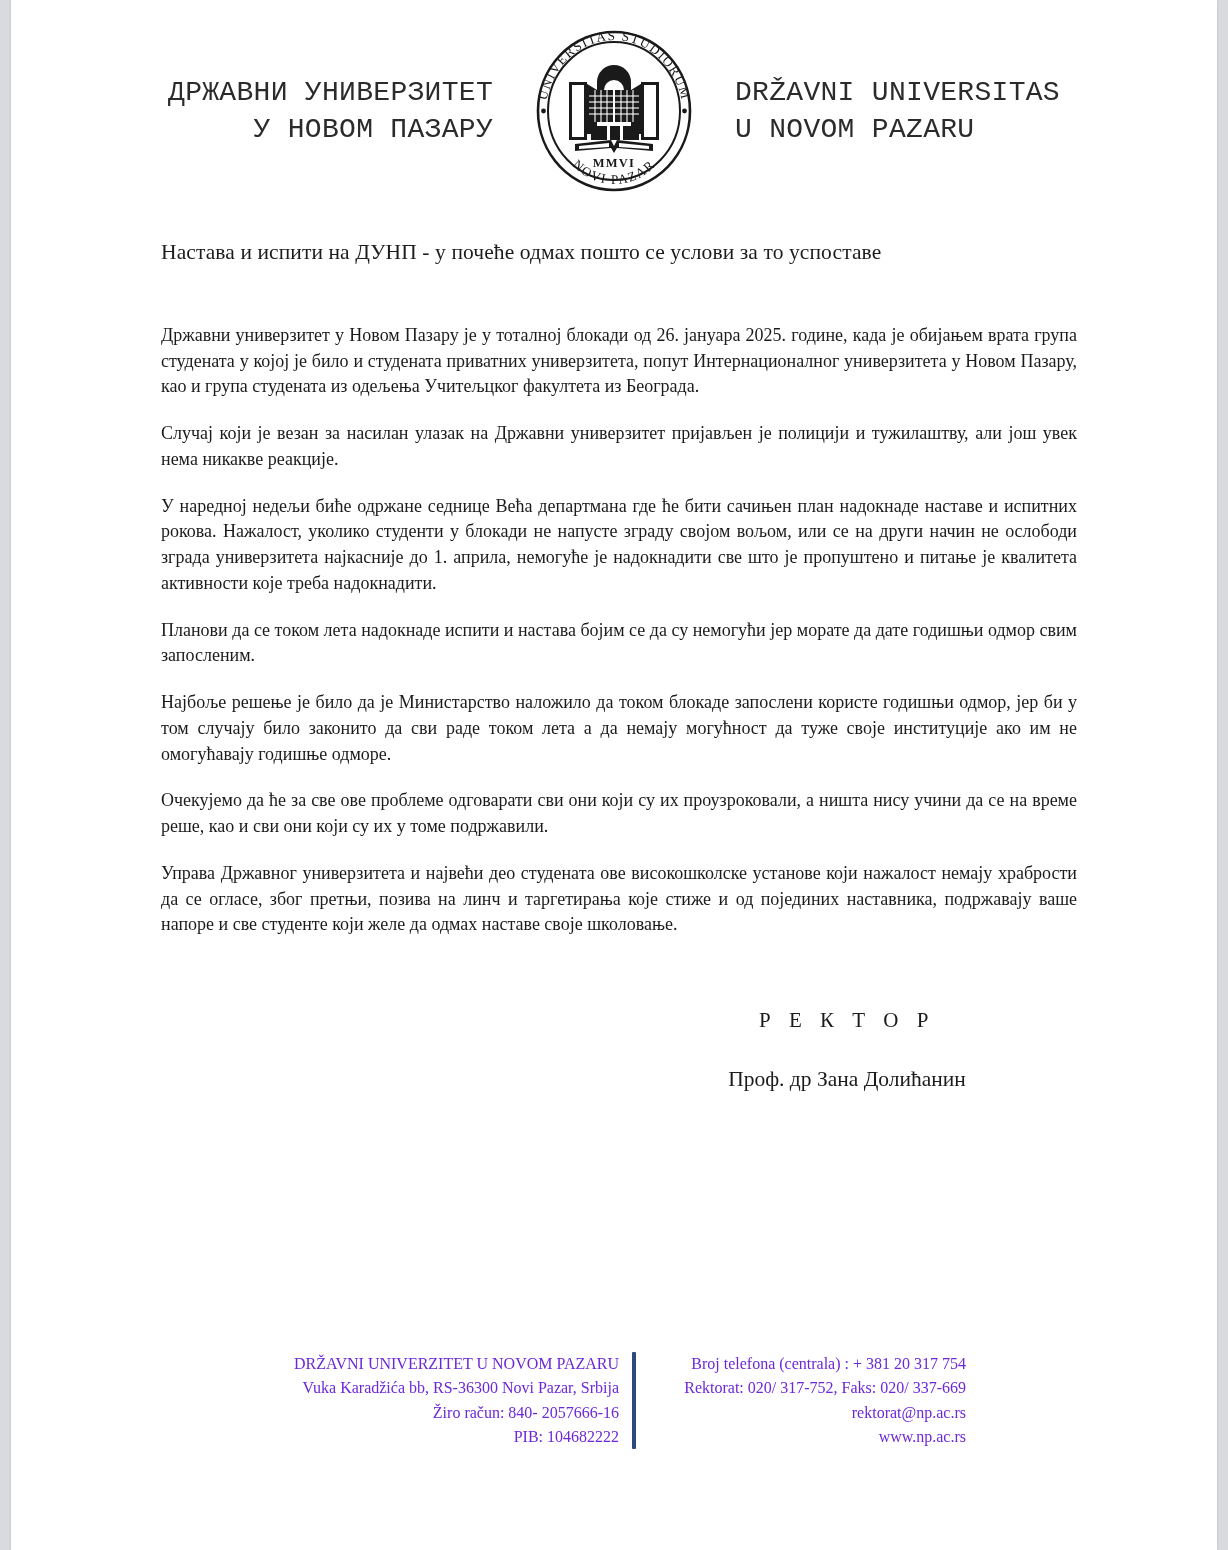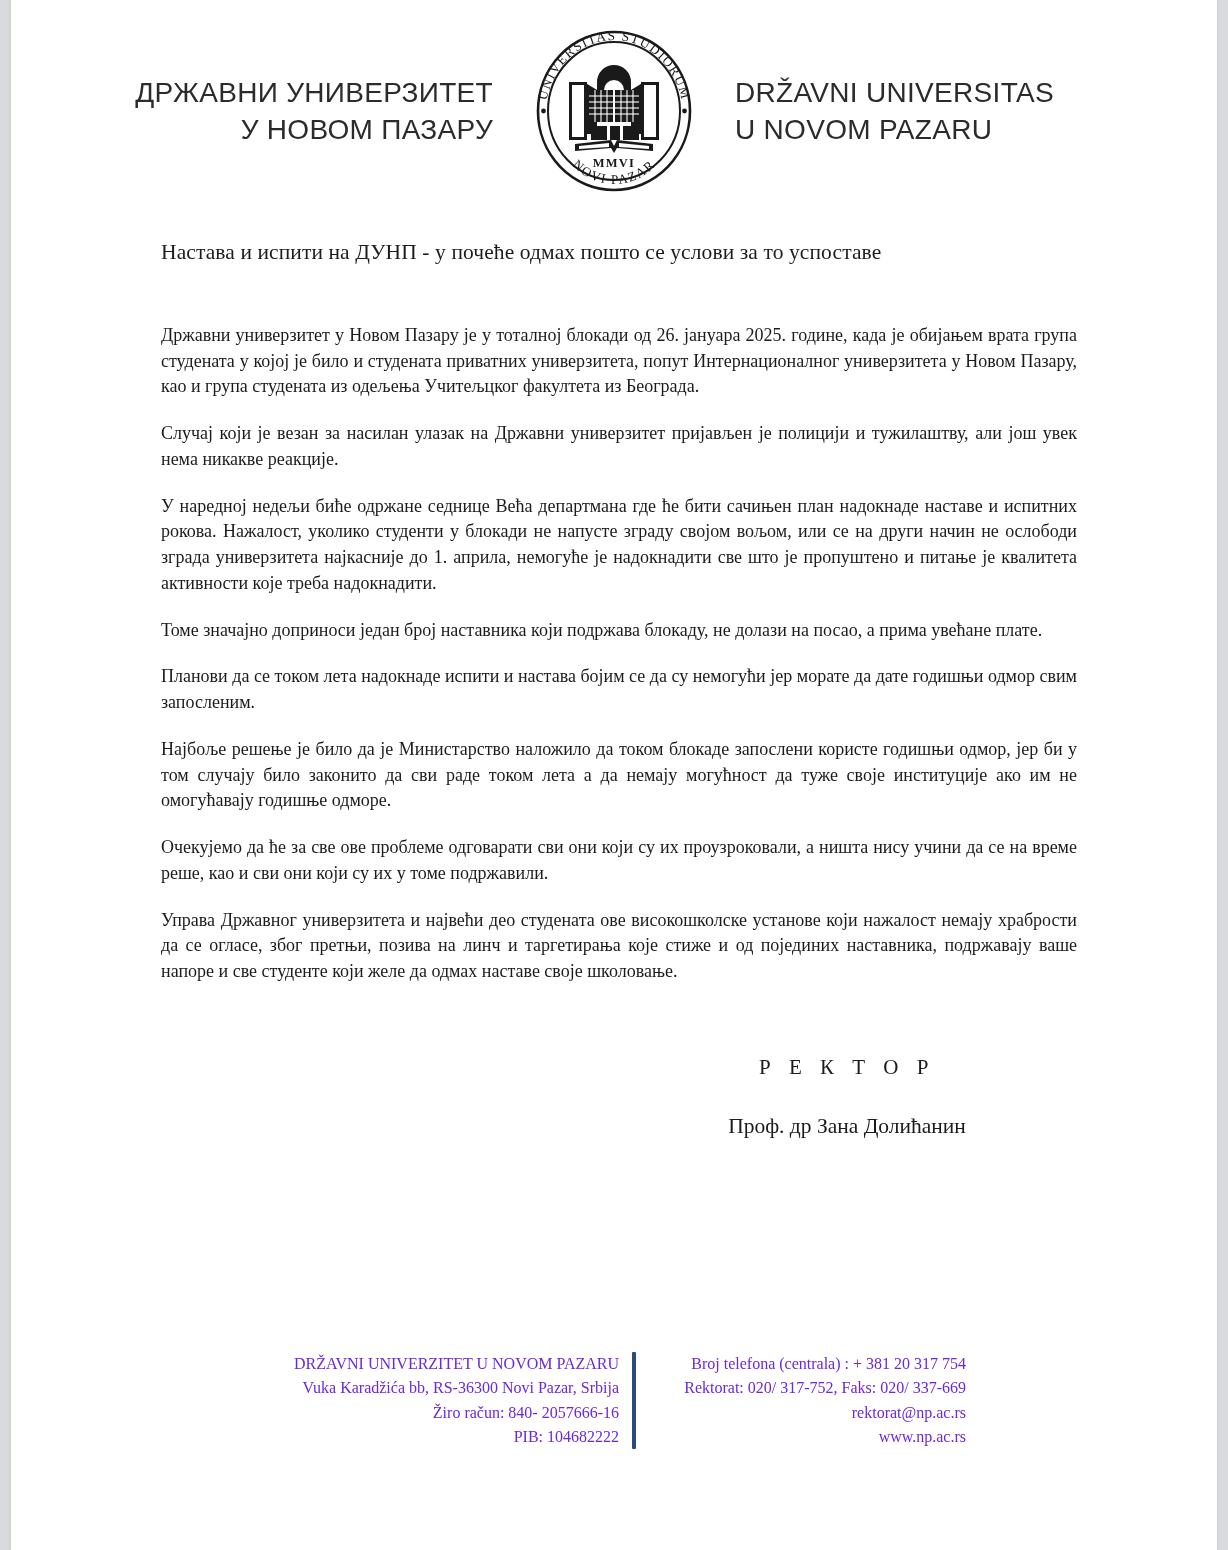--- a/index.html
+++ b/index.html
@@ -31,21 +31,21 @@
     display: flex;
     align-items: center;
     justify-content: center;
     padding: 52px 0 0 0;
     height: 170px;
     box-sizing: border-box;
   }
   .lh-side {
     width: 360px;
     color: #2b2b2b;
-    font-family: Liberation Sans, sans-serif;
+    font-family: Liberation Mono, monospace;
     font-size: 28px;
     line-height: 1.33;
     letter-spacing: 0.3px;
     white-space: nowrap;
   }
   .lh-left  { text-align: right;  padding-right: 26px; }
   .lh-right { text-align: left;   padding-left: 26px; }
   .lh-line { display: block; }
 
   .seal-wrap {
@@ -214,21 +214,20 @@
   </div>
 
   <div class="content">
 
     <p class="headline">Настава и испити на ДУНП - у почеће одмах пошто се услови за то успоставе</p>
 
     <div class="body-block">
       <p class="para">Државни универзитет у Новом Пазару је у тоталној блокади од 26. јануара 2025. године, када је обијањем врата група студената у којој је било и студената приватних универзитета, попут Интернационалног универзитета у Новом Пазару, као и група студената из одељења Учитељцког факултета из Београда.</p>
       <p class="para">Случај који је везан за насилан улазак на Државни универзитет пријављен је полицији и тужилаштву, али још увек нема никакве реакције.</p>
       <p class="para">У наредној недељи биће одржане седнице Већа департмана где ће бити сачињен план надокнаде наставе и испитних рокова. Нажалост, уколико студенти у блокади не напусте зграду својом вољом, или се на други начин не ослободи зграда универзитета најкасније до 1. априла, немогуће је надокнадити све што је пропуштено и питање је квалитета активности које треба надокнадити.</p>
-      <p class="para">Томе значајно доприноси један број наставника који подржава блокаду, не долази на посао, а прима увећане плате.</p>
       <p class="para">Планови да се током лета надокнаде испити и настава бојим се да су немогући јер морате да дате годишњи одмор свим запосленим.</p>
       <p class="para">Најбоље решење је било да је Министарство наложило да током блокаде запослени користе годишњи одмор, јер би у том случају било законито да сви раде током лета а да немају могућност да туже своје институције ако им не омогућавају годишње одморе.</p>
       <p class="para">Очекујемо да ће за све ове проблеме одговарати сви они који су их проузроковали, а ништа нису учини да се на време реше, као и сви они који су их у томе подржавили.</p>
       <p class="para">Управа Државног универзитета и највећи део студената ове високошколске установе који нажалост немају храбрости да се огласе, због претњи, позива на линч и таргетирања које стиже и од појединих наставника, подржавају ваше напоре и све студенте који желе да одмах наставе своје школовање.</p>
     </div>
 
     <div class="signature">
       <div class="sig-row">
         <div class="sig-inner">
           <p class="sig-title">Р Е К Т О Р</p>

